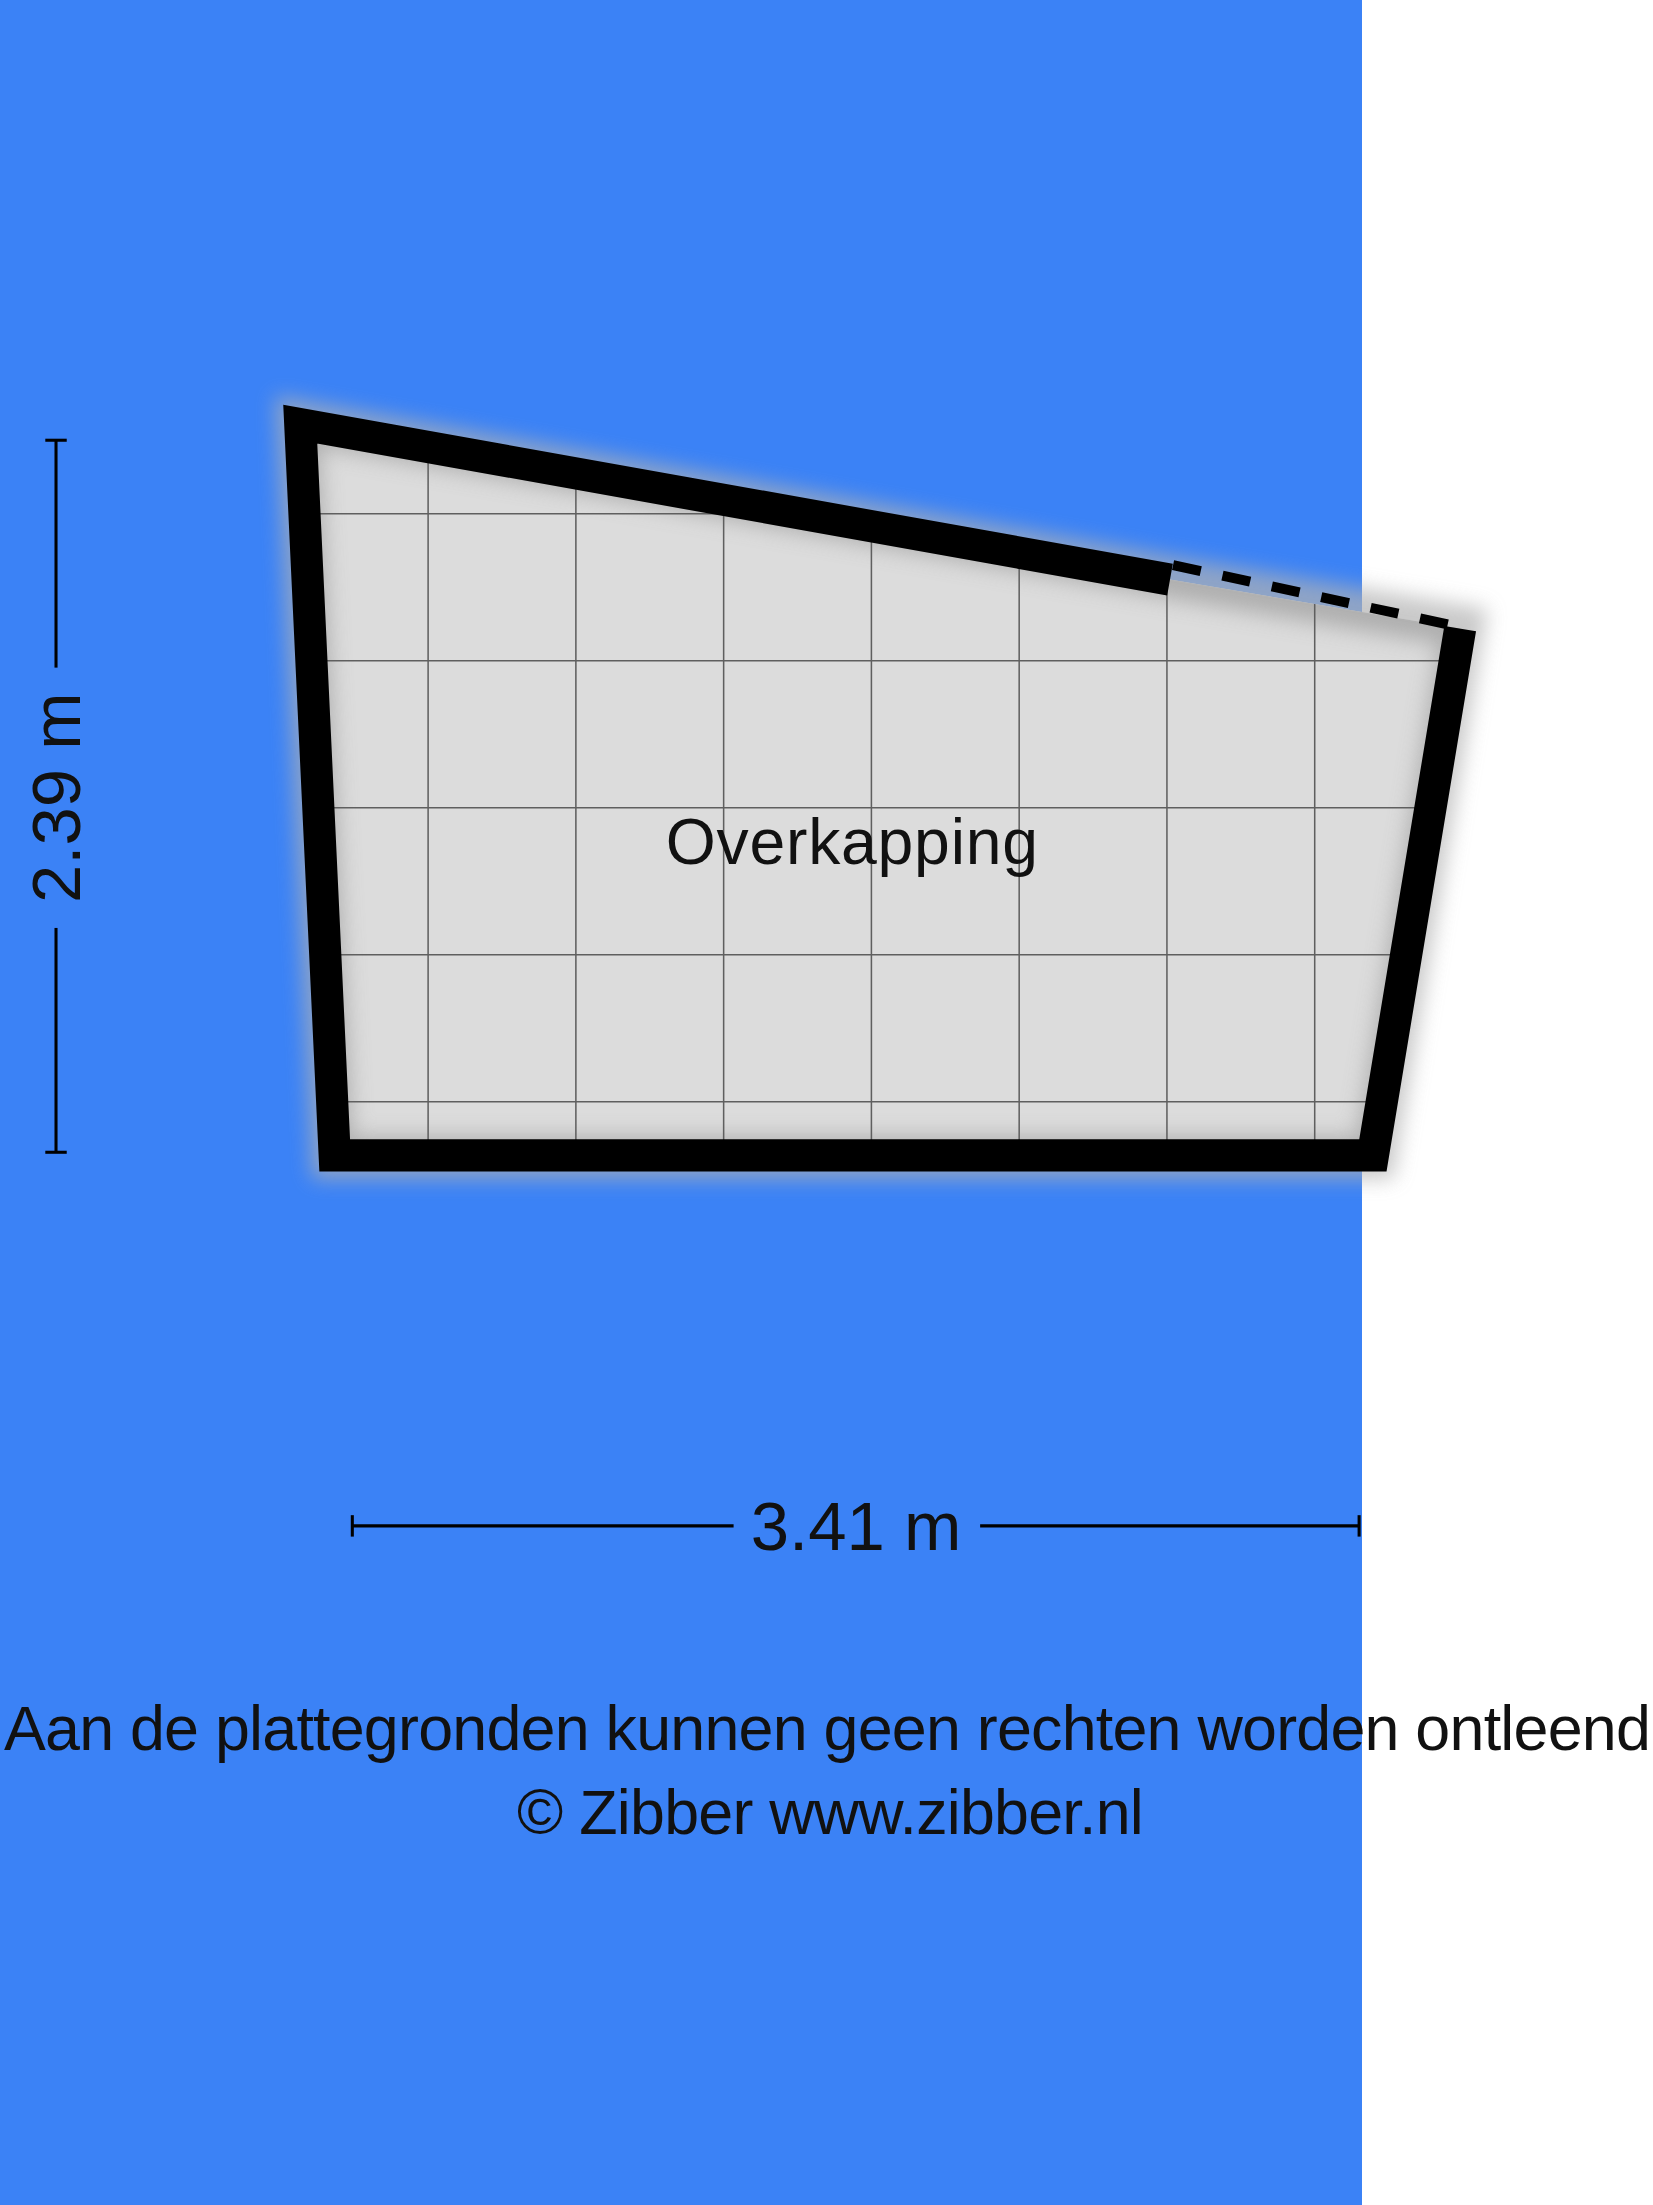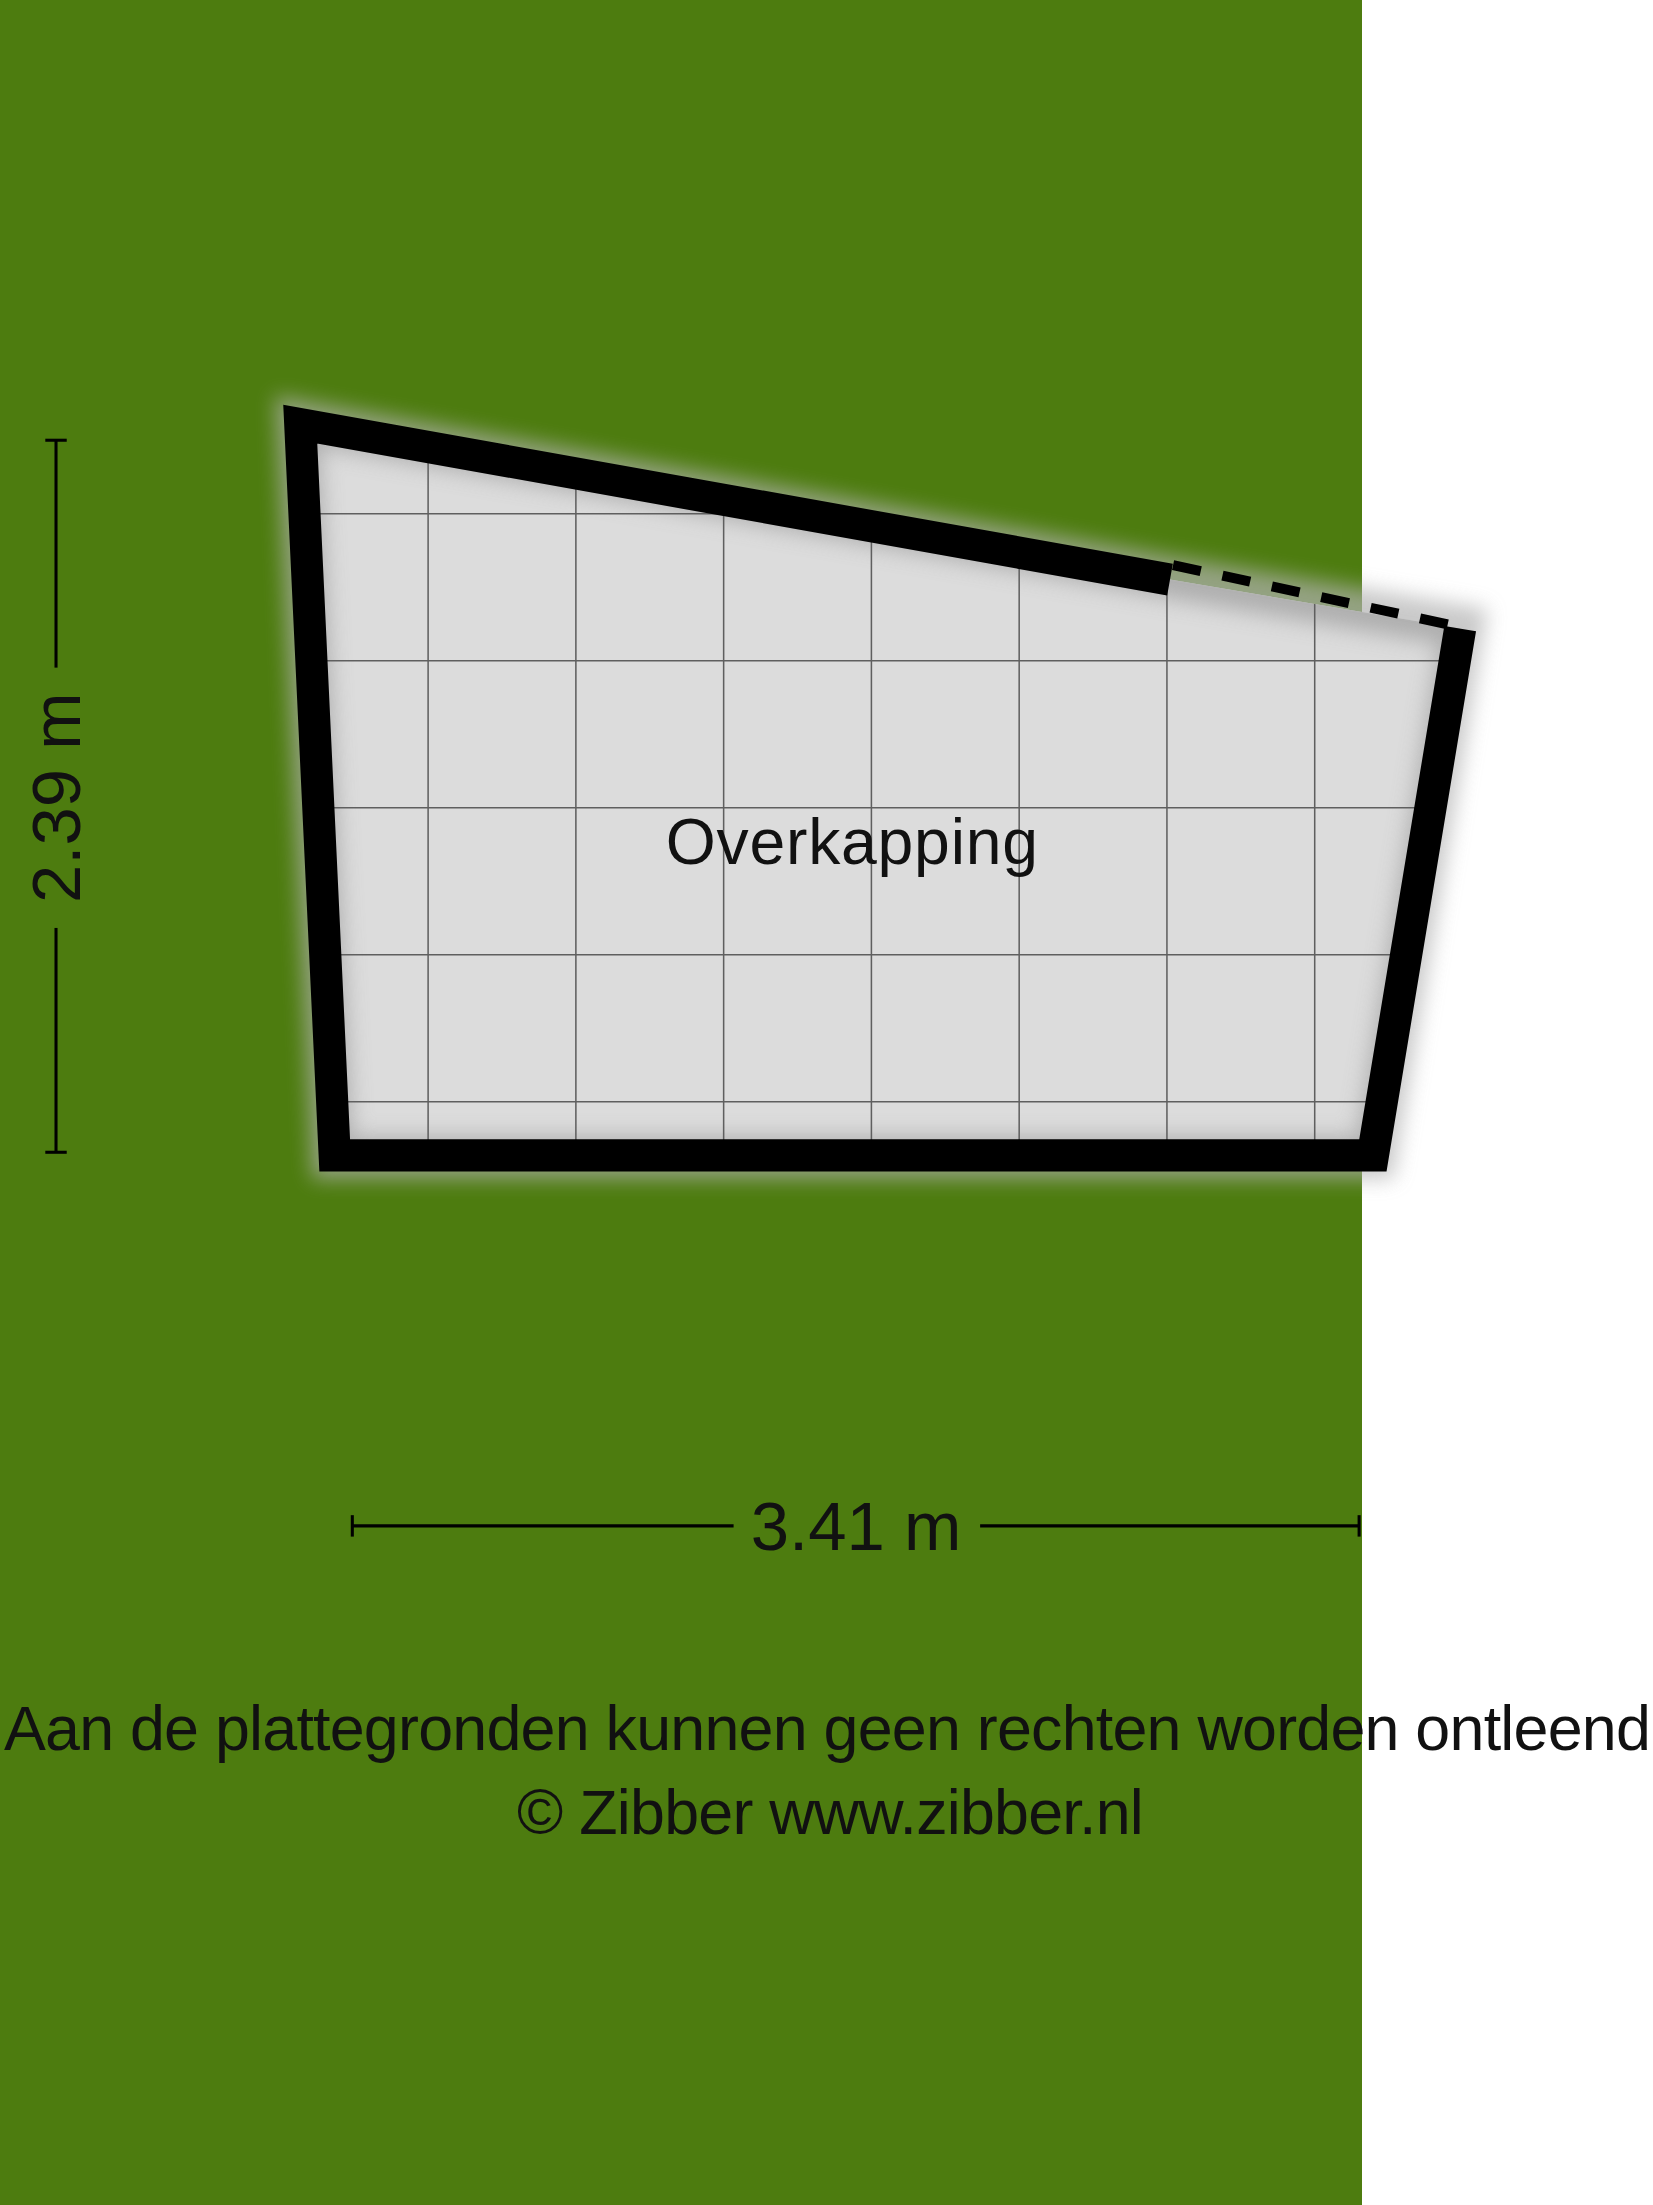--- a/index.html
+++ b/index.html
@@ -8,21 +8,21 @@
     background: #ffffff;
     width: 1654px;
     height: 2205px;
     overflow: hidden;
     font-family: "Liberation Sans", sans-serif;
   }
   .page {
     position: relative;
     width: 1362px;
     height: 2205px;
-    background: #4d7c0f;
+    background: #3b82f6;
   }
   .plan-svg {
     position: absolute;
     left: 0;
     top: 0;
     width: 1654px;
     height: 2205px;
     display: block;
   }
   .svg-text {

